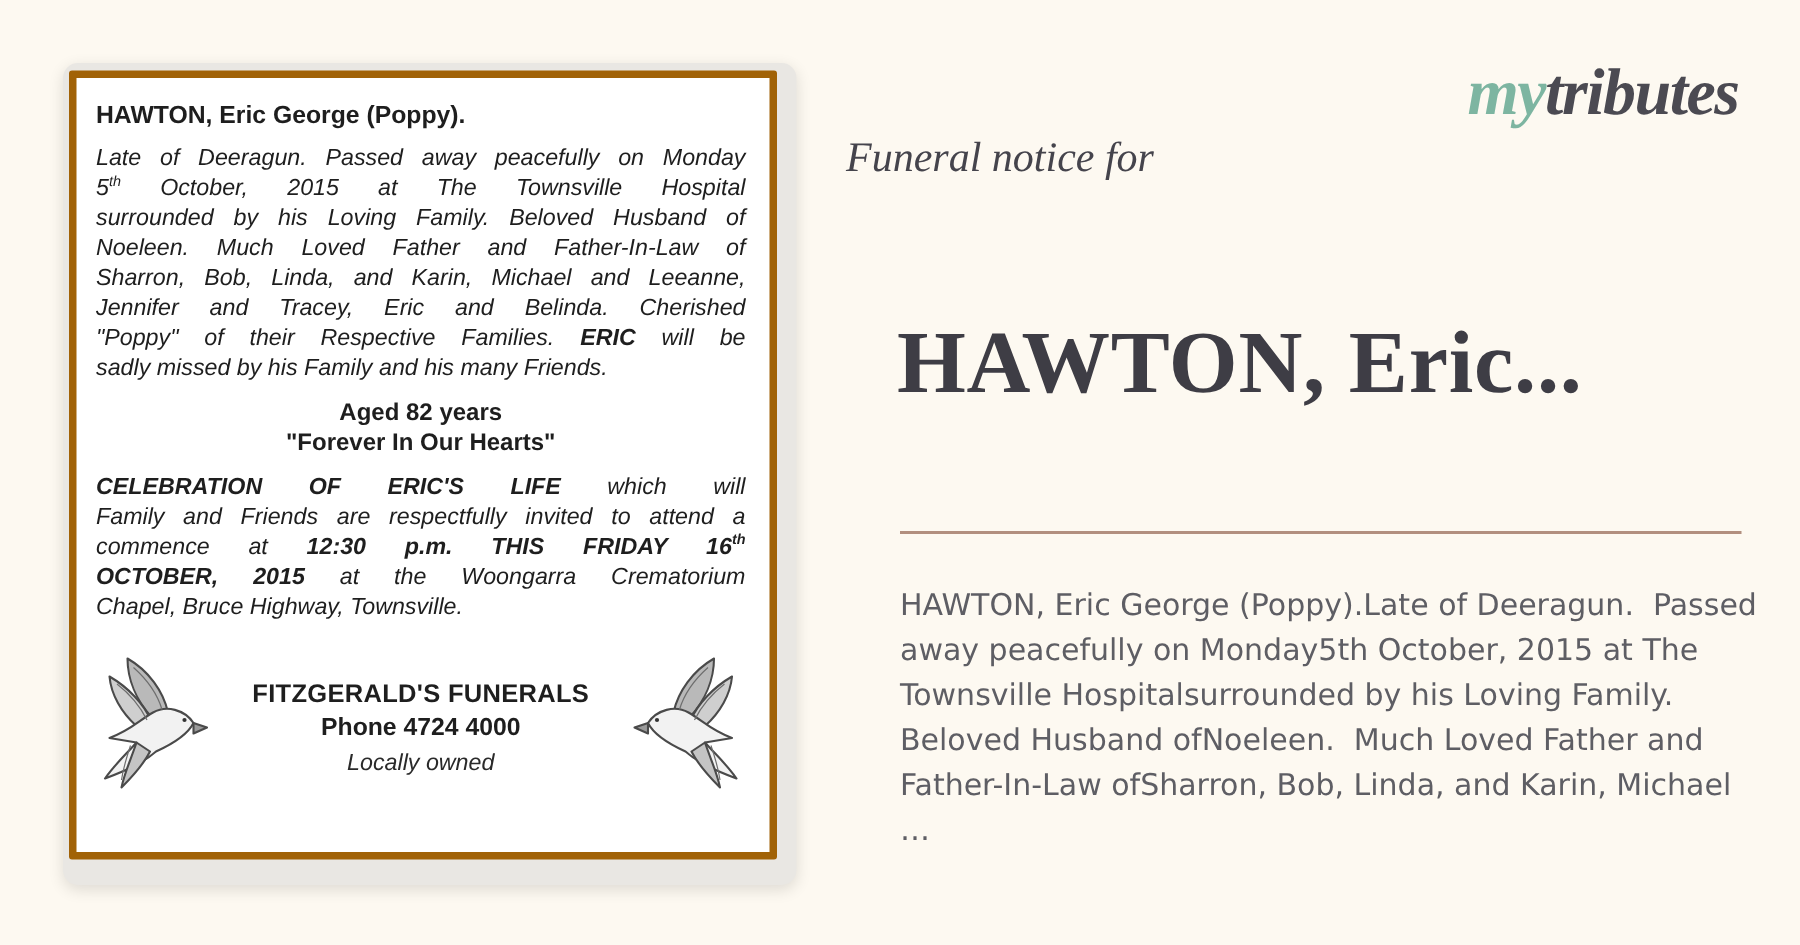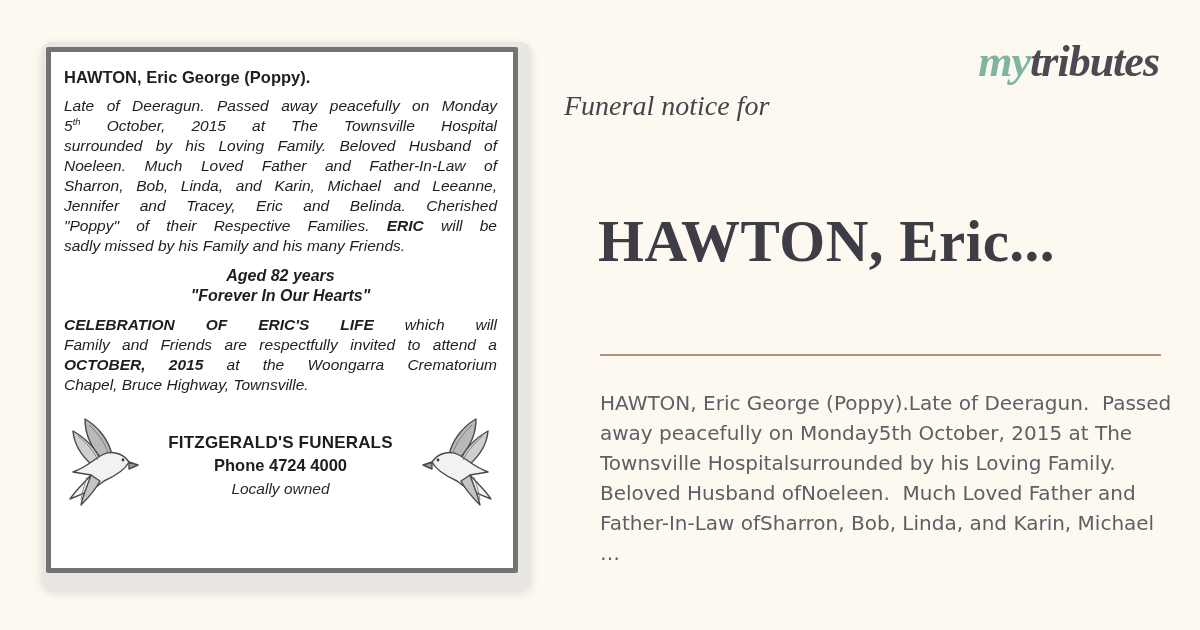--- a/index.html
+++ b/index.html
@@ -12,36 +12,36 @@
   }
 
   
   .notice-card {
     position:absolute; left:42px; top:42px; width:489px; height:548px;
     background:#e9e7e3; border-radius:10px;
     box-shadow:0 3px 10px rgba(0,0,0,.12);
   }
   .notice-scan {
     position:absolute; left:4px; top:5px; right:13px; bottom:17px;
-    background:#ffffff; border:5px solid #737373; border-radius:2px;
+    background:#ffffff; border:5px solid #a16207; border-radius:2px;
   }
   .scan-content {
     position:absolute; inset:0; padding:15px 16px 0 13px;
     font-family:"Liberation Sans", sans-serif;
     font-size:15.5px; line-height:20px; color:#1e1e1e;
   }
   .clip-title { font-size:16.5px; font-weight:700; margin-bottom:9px; }
   .clip-title .b { font-weight:700; }
   .clip-para { }
   .jline { text-align:justify; text-align-last:justify; text-justify:inter-word;font-style:italic; }
   .jline.lastline { text-align-last:left; }
   .b { font-weight:700; }
   sup { font-size:0.62em; vertical-align:super; line-height:0; }
   .center-block { text-align:center; margin:10px 0 9px 0; }
-  .center-block div { font-weight:700; font-style:italic; font-size:16px; line-height:20px; }
+  .center-block div { font-weight:700; font-size:16px; line-height:20px; }
   .funeral-home {
     margin-top:20px; display:flex; align-items:center;
     justify-content:flex-start; padding:0 1px;
   }
   .fh-text { text-align:center; line-height:23px; flex:1; }
   .fh-name { font-weight:700; font-size:17px; letter-spacing:.2px; }
   .fh-address { font-size:15.5px; }
   .fh-phone { font-weight:700; font-size:16.5px; }
   .fh-tagline { font-style:italic; font-size:15.5px; color:#2a2a2a; }
   .dove { width:74px; height:100px; flex:0 0 auto; }
@@ -100,20 +100,21 @@
           </div>
 
         <div class="center-block">
           <div>Aged 82 years</div>
           <div>"Forever In Our Hearts"</div>
         </div>
 
         <div class="clip-para">
             <div class="jline"><span class="b">CELEBRATION OF ERIC'S LIFE</span><span> which will</span></div>
             <div class="jline"><span>Family and Friends are respectfully invited to attend a</span></div>
+            <div class="jline"><span>commence at </span><span class="b">12:30 p.m.</span><span> </span><span class="b">THIS FRIDAY 16</span><sup class="b">th</sup></div>
             <div class="jline"><span class="b">OCTOBER, 2015</span><span> at the Woongarra Crematorium</span></div>
             <div class="jline lastline"><span>Chapel, Bruce Highway, Townsville.</span></div>
           </div>
 
         <div class="funeral-home">
           <svg class="dove" viewBox="0 0 74 100">
             <g stroke="#4a4a4a" stroke-width="1.4" stroke-linejoin="round">
               <path d="M20,4 C34,12 44,26 47,40 L36,43 C26,32 20,18 20,4 Z" fill="#b9b9b9"></path>
               <path d="M8,16 C20,23 31,34 36,46 L26,49 C16,40 9,28 8,16 Z" fill="#cfcfcf"></path>
               <path d="M64,47 C58,38 46,35 37,40 C28,45 22,52 8,57 L26,60 C19,68 12,74 5,84 C18,79 30,74 39,66 C50,61 60,55 64,47 Z" fill="#f2f2f2"></path>

